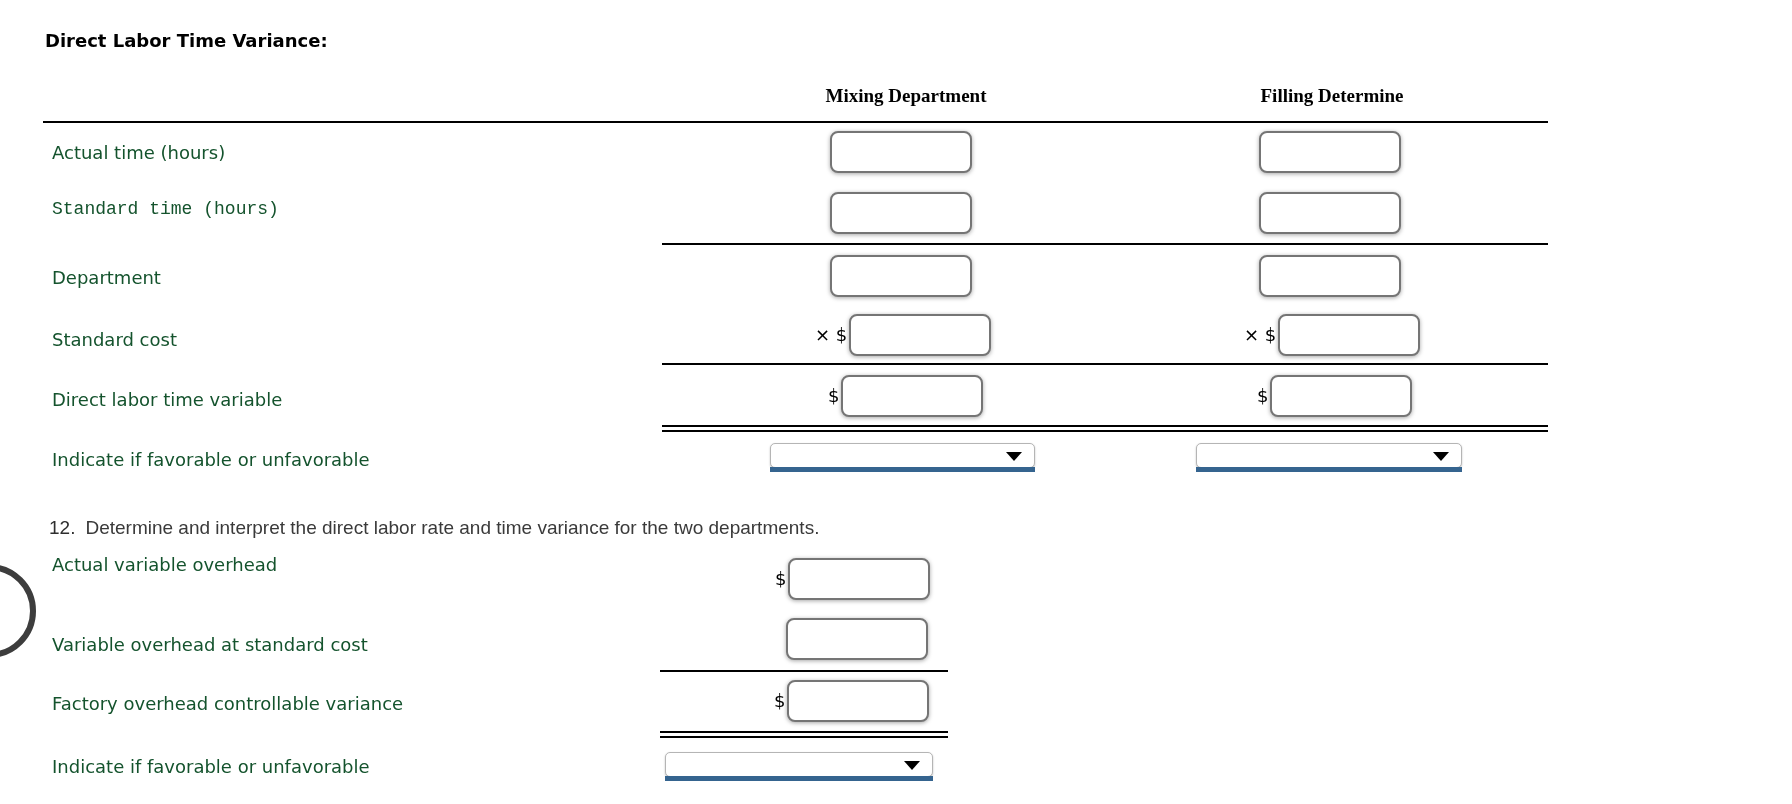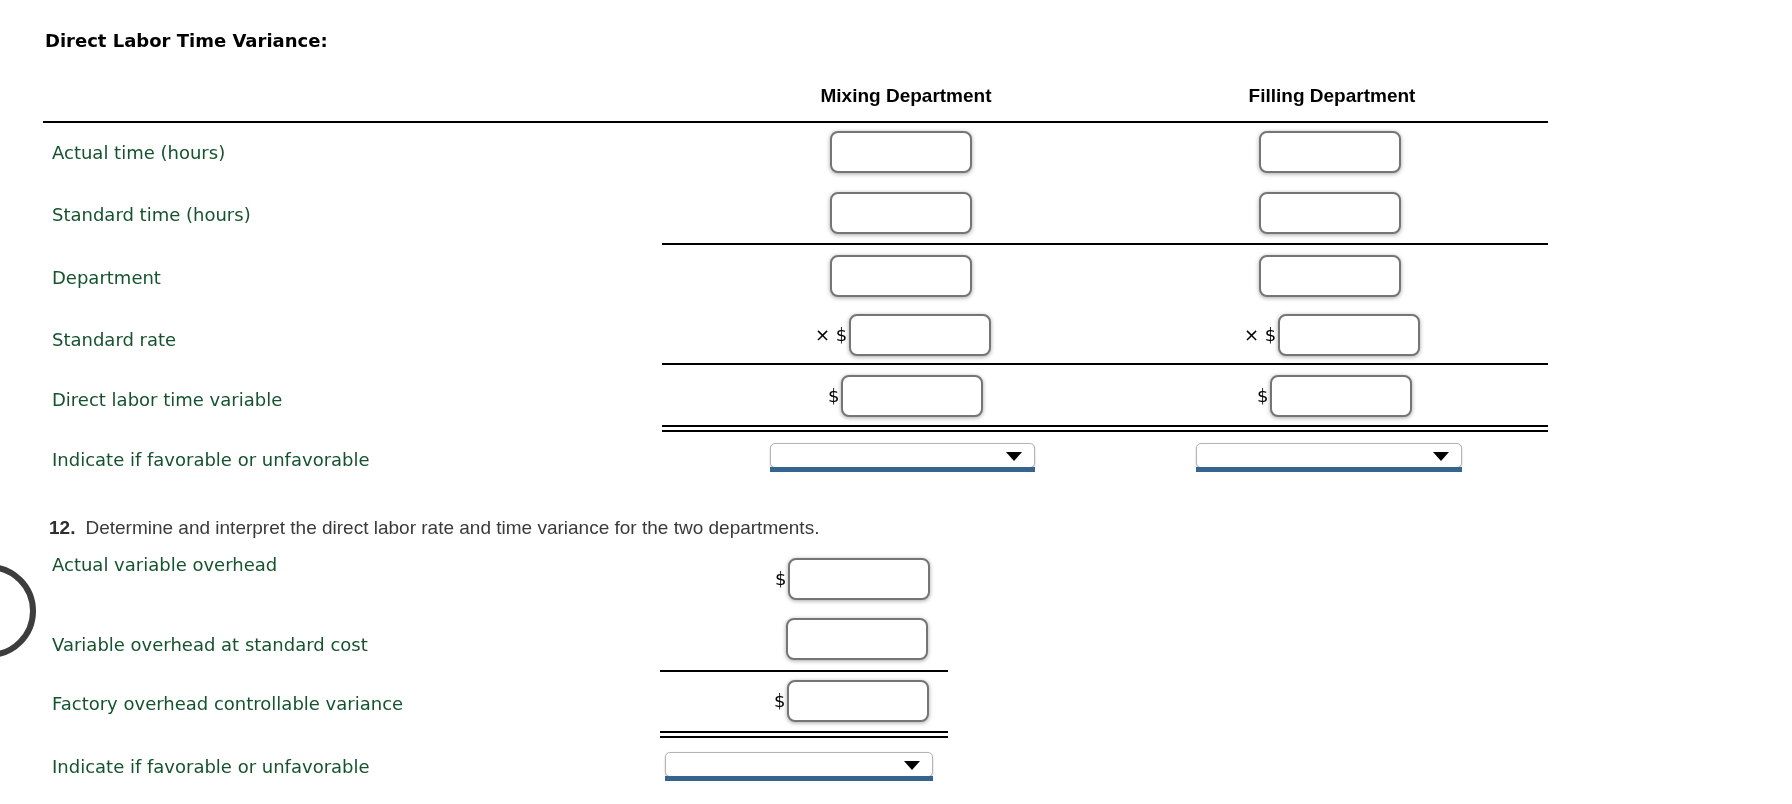--- a/index.html
+++ b/index.html
@@ -6,21 +6,21 @@
   .page {
     position:relative; width:1792px; height:804px; background:#ffffff;
     overflow:hidden; font-family:"DejaVu Sans", sans-serif; color:#000;
   }
   .title {
     position:absolute; left:45px; top:29px; font-size:18px; font-weight:bold;
     line-height:24px; color:#000;
   }
   .hdr {
     position:absolute; top:84px; width:220px; text-align:center;
-    font-family:Liberation Sans, sans-serif; font-weight:bold; font-size:19px;
+    font-family:Liberation Serif, serif; font-weight:bold; font-size:19px;
     line-height:24px; color:#000;
   }
   .lbl {
     position:absolute; left:52px; font-size:18px; line-height:24px; color:#14532d;
   }
   .rule { position:absolute; height:2px; background:var(--rule,#000); }
   .box {
     width:142px; height:42px; box-sizing:border-box;
     border:2px solid var(--box_border,#757575); border-radius:8px;
     background:#fff; box-shadow:0 1px 4px rgba(0,0,0,0.35);
@@ -45,48 +45,48 @@
   }
   .underline {
     position:absolute; left:-1px; right:-1px; top:100%; height:5px;
     background:var(--select_underline,#35648F);
   }
   .question {
     position:absolute; left:49px; top:514px;
     font-family:"Liberation Sans", sans-serif; font-size:19px; line-height:27px;
     color:var(--question_text,#3A3A3A);
   }
-  .qnum { font-weight:bold; color:#2e2e2e; margin-right:10px; }
+  .qnum { font-weight:normal; color:#2e2e2e; margin-right:10px; }
   .circle {
     position:absolute; left:-58px; top:564px; width:82px; height:82px;
     border:6px solid var(--circle,#3D3D3D); border-radius:50%; background:transparent;
   }
 </style>
 </head>
 <body>
 
 <div class="page">
 
   <div class="circle"></div>
 
   <div class="title">Direct Labor Time Variance:</div>
 
   <div class="hdr" style="left:796px;">Mixing Department</div>
-  <div class="hdr" style="left:1222px;">Filling Department</div>
+  <div class="hdr" style="left:1222px;">Filling Determine</div>
 
   <div class="rule" style="left:43px;  top:121px; width:1505px;"></div>
   <div class="rule" style="left:662px; top:243px; width:886px;"></div>
   <div class="rule" style="left:662px; top:363px; width:886px;"></div>
   <div class="rule" style="left:662px; top:425px; width:886px;"></div>
   <div class="rule" style="left:662px; top:430px; width:886px;"></div>
 
   <div class="lbl" style="top:141px;">Actual time (hours)</div>
-  <div class="lbl" style="top:203px;">Standard time (hours)</div>
+  <div class="lbl" style="top:197px;font-family:Liberation Mono, monospace;">Standard time (hours)</div>
   <div class="lbl" style="top:266px;">Department</div>
-  <div class="lbl" style="top:328px;">Standard rate</div>
+  <div class="lbl" style="top:328px;">Standard cost</div>
   <div class="lbl" style="top:388px;">Direct labor time variable</div>
   <div class="lbl" style="top:448px;">Indicate if favorable or unfavorable</div>
 
   <input class="box abs" style="left: 830px; top: 131px;" type="text">
   <input class="box abs" style="left: 830px; top: 192px;" type="text">
   <input class="box abs" style="left: 830px; top: 255px;" type="text">
   <div class="cell" style="left:815px; top:314px;">
     <span class="prefix">× $</span>
     <input class="box" type="text" style="">
   </div>

